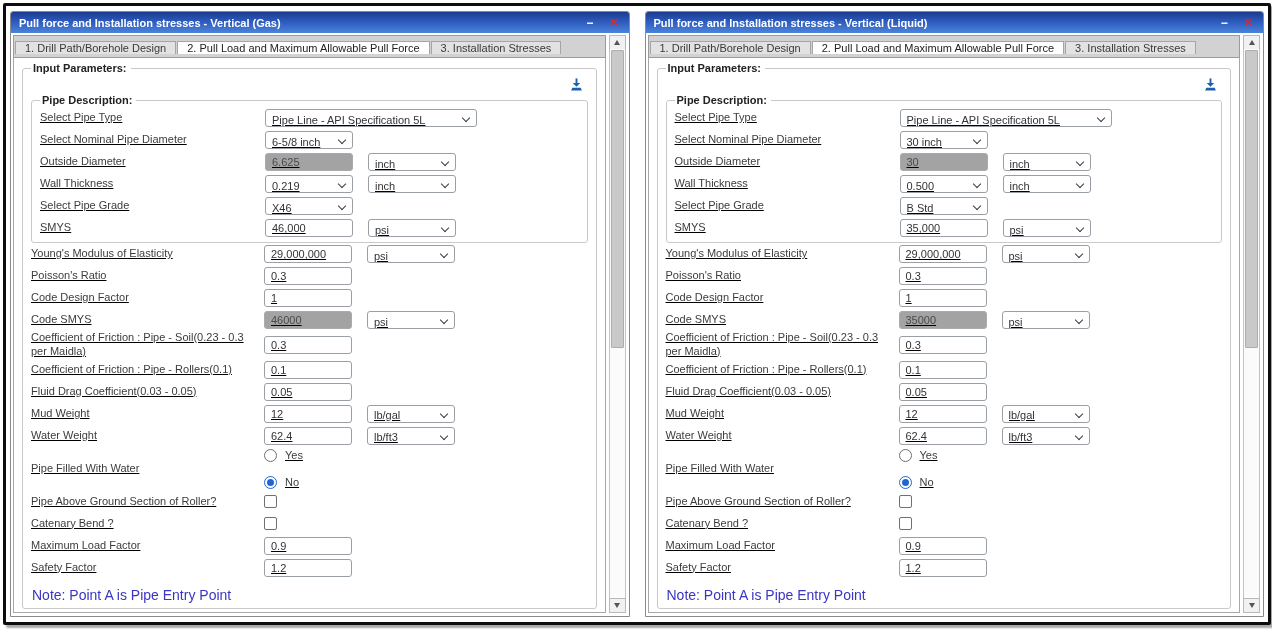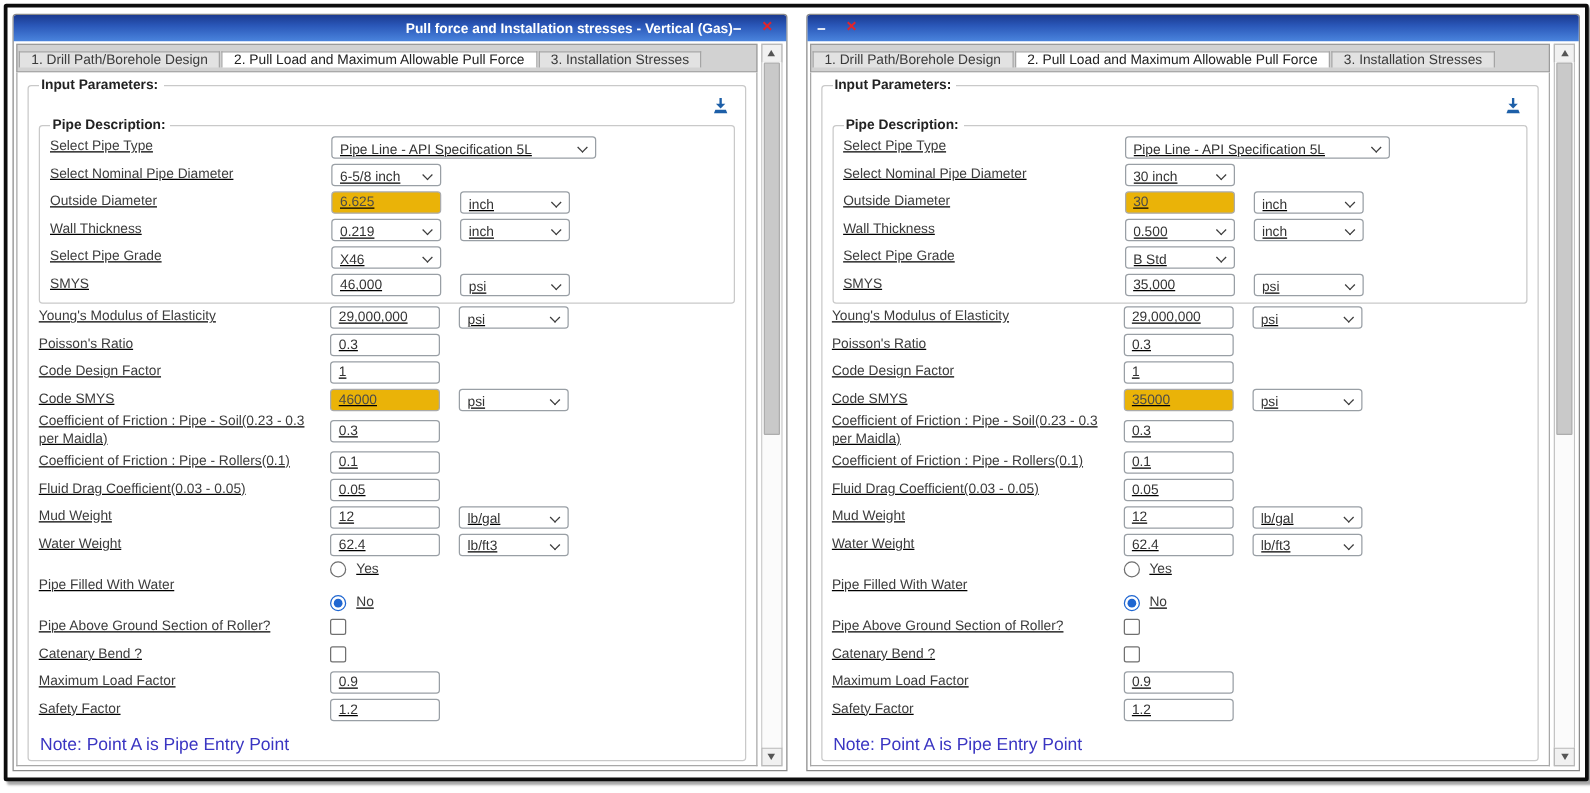--- a/index.html
+++ b/index.html
@@ -13,21 +13,21 @@
     box-shadow:3px 3px 2px rgba(0,0,0,.35);padding:5px 4px;
   }
   .windows-row{display:flex;gap:15px;height:100%;}
   .window{
     flex:1;display:flex;flex-direction:column;min-width:0;
     border:1px solid #8a8a8a;border-radius:3px 3px 0 0;background:#fff;
   }
   .titlebar{
     height:21px;flex:0 0 21px;display:flex;align-items:center;
     background:linear-gradient(180deg,#1b3a8f 0%,#2a57b8 40%,#4a84dd 100%);
-    padding:0 10px 0 8px;border-radius:2px 2px 0 0;text-align:right;
+    padding:0 10px 0 8px;border-radius:2px 2px 0 0;
   }
   .title{flex:1;color:#fff;font-size:11px;font-weight:bold;white-space:nowrap;overflow:hidden;}
   .min{color:#fff;font-weight:bold;font-size:12px;margin-right:16px;line-height:1;cursor:default;}
   .close{color:#e3242b;font-weight:bold;font-size:11px;line-height:1;cursor:default;}
   .wbody{flex:1;display:flex;min-height:0;padding:2px 3px 3px 2px;}
   .main{flex:1;display:flex;flex-direction:column;min-width:0;margin-right:3px;}
   .tabstrip{
     display:flex;align-items:center;flex:0 0 23px;height:23px;box-sizing:border-box;
     background:#d2d2d2;border:1px solid #9b9b9b;padding:1px 1px 0 1px;
   }
@@ -50,21 +50,21 @@
   .flabel{
     width:233px;flex:0 0 233px;font-size:11px;color:#3c3c3c;line-height:1.25;
     padding-right:10px;box-sizing:border-box;
   }
   .fs-pipe .flabel{width:225px;flex-basis:225px;}
   .ctrl-area{display:flex;align-items:center;gap:15px;}
   .tinput{
     box-sizing:border-box;width:88px;height:18px;border:1px solid #999fa5;border-radius:3px;
     font-size:11px;color:#333;padding:0 6px;display:flex;align-items:center;background:#fff;
   }
-  .tinput.disabled{background:#eab308;border-color:#ababab;color:#4a4a4a;}
+  .tinput.disabled{background:#a3a3a3;border-color:#ababab;color:#4a4a4a;}
   .select{
     box-sizing:border-box;width:88px;height:18px;border:1px solid #999fa5;border-radius:3px;
     display:flex;align-items:center;padding:3px 7px 0 6px;font-size:11px;color:#333;background:#fff;cursor:default;
   }
   .select.wide{width:212px;}
   .sel-val{flex:1;white-space:nowrap;overflow:hidden;}
   .chev{
     width:5px;height:5px;border-right:1.6px solid #3c3c3c;border-bottom:1.6px solid #3c3c3c;
     transform:rotate(45deg);margin-top:-3px;flex:0 0 auto;
   }
@@ -304,20 +304,21 @@
           </div>
           <div class="sb-btn down">
               <span class="tri-down"></span>
             </div>
         </div>
       </div>
     </section>
 
     <section class="window">
       <header class="titlebar">
+        <span class="title">Pull force and Installation stresses - Vertical (Liquid)</span>
         <span class="min">−</span>
         <span class="close">✕</span>
       </header>
       <div class="wbody">
         <div class="main">
           <div class="tabstrip">
             <div class="tab">1. Drill Path/Borehole Design</div>
             <div class="tab active">2. Pull Load and Maximum Allowable Pull Force</div>
             <div class="tab">3. Installation Stresses</div>
           </div>

